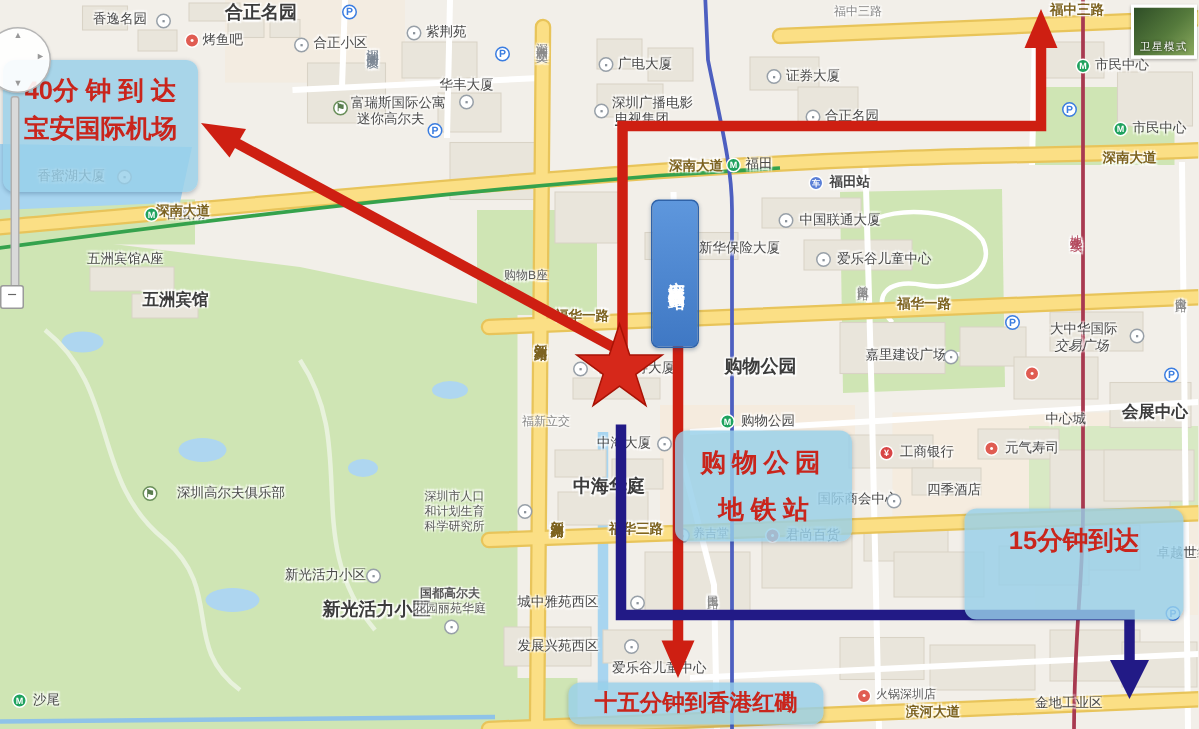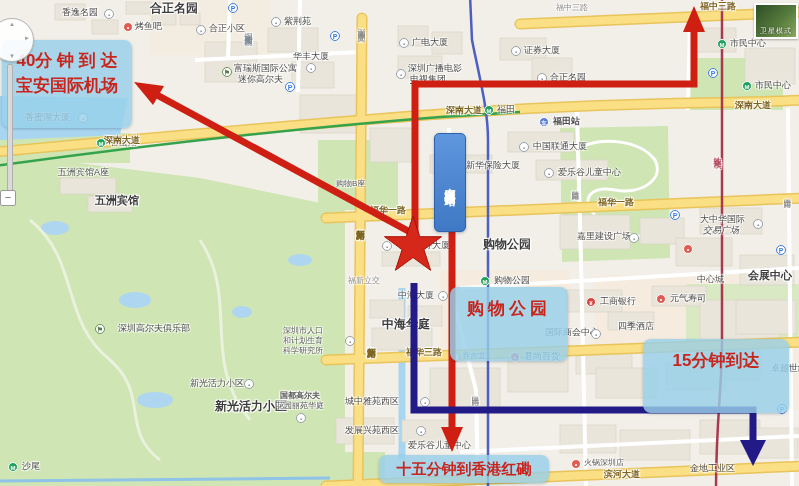--- a/index.html
+++ b/index.html
@@ -331,20 +331,21 @@
     <polygon points="413,216 419.8,236.7 441.5,236.7 423.9,249.6 430.6,270.3 413,257.5 395.4,270.3 402.1,249.6 384.5,236.7 406.2,236.7" fill="#d6281a" stroke="#a81205" stroke-width="1"></polygon>
   </svg>
 
   <div class="co" id="co-airport">
     <div>40分 钟 到 达</div>
     <div>宝安国际机场</div>
   </div>
   <div id="co-hsr">广深港高铁福田站</div>
   <div class="co" id="co-shop">
     <div>购物公园</div>
+    <div>地 铁 站</div>
   </div>
   <div class="co" id="co-port">
     <div>15分钟到达</div>
   </div>
   <div class="co" id="co-hung">
     <div>十五分钟到香港红磡</div>
   </div>
 
   <div class="ctrl" id="pan">
     <span class="n">▲</span>

